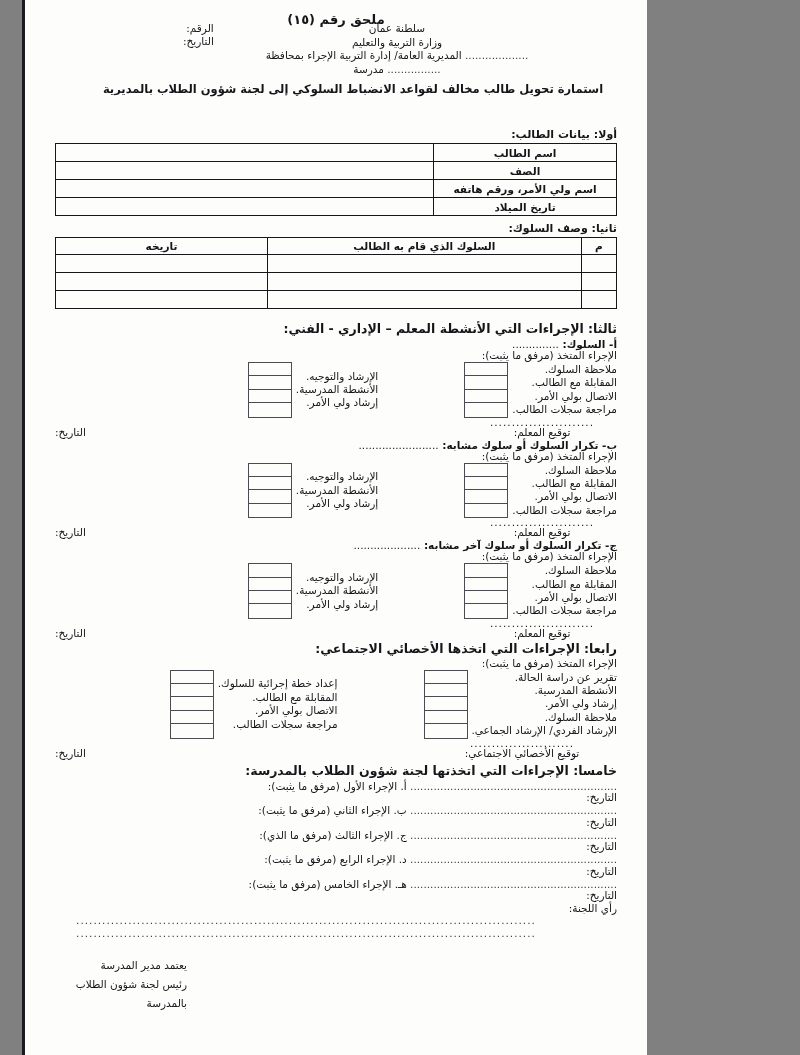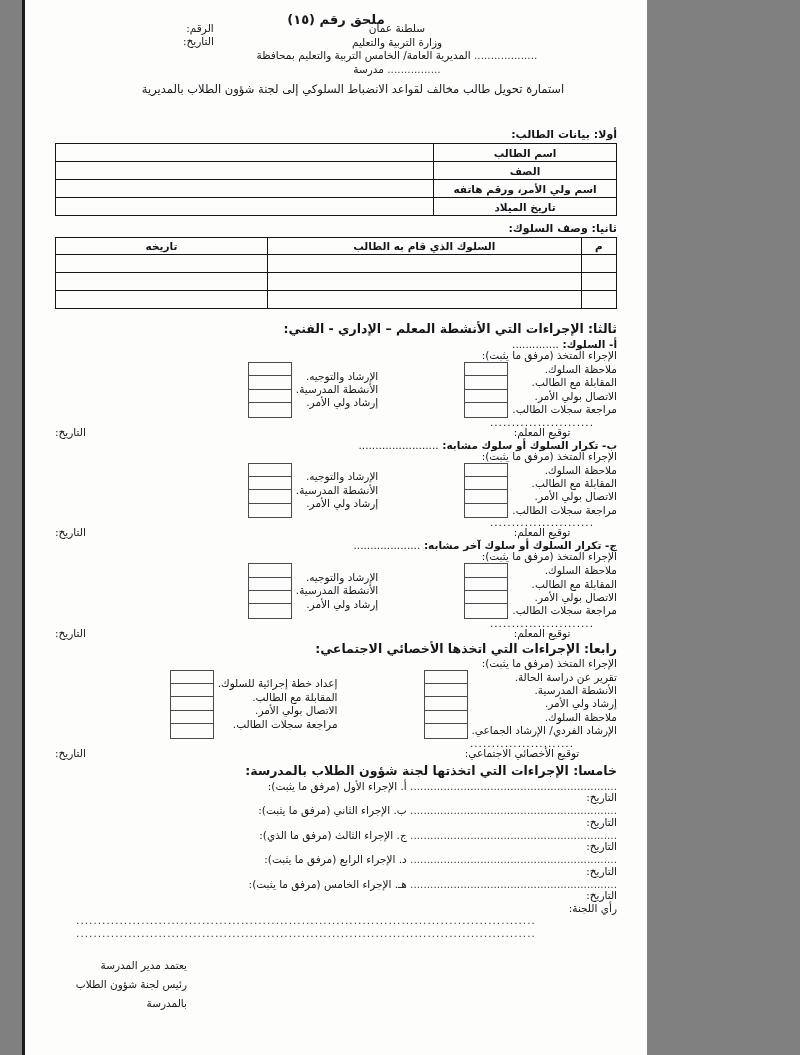--- a/index.html
+++ b/index.html
@@ -90,21 +90,21 @@
   .dots-inline {
     letter-spacing: 1px;
     color: #3a3a3e;
   }
   .form-title {
     position: absolute;
     top: 82px;
     right: 6px;
     left: 40px;
     text-align: center;
-    font-weight: normal;
+    font-weight: bold;
     font-size: 11.5px;
   }
 
   
   .sec-label {
     font-weight: bold;
     font-size: 11px;
     margin: 6px 0 2px 0;
     text-align: right;
   }
@@ -278,21 +278,21 @@
       <div class="corner-labels">
         <div>الرقم:</div>
         <div>التاريخ:</div>
       </div>
 
       <div class="ministry-block">
         <div>سلطنة عمان</div>
         <div>وزارة التربية والتعليم</div>
         <div class="muhafaza-line">
           <span class="dots-inline">...................</span>
-          <span>المديرية العامة/ الخامس التربية والتعليم بمحافظة</span>
+          <span>المديرية العامة/ إدارة التربية الإجراء بمحافظة</span>
         </div>
         <div class="madrasa-line">
           <span class="dots-inline">................</span>
           <span>مدرسة</span>
         </div>
       </div>
 
       <div class="form-title">استمارة تحويل طالب مخالف لقواعد الانضباط السلوكي إلى لجنة شؤون الطلاب بالمديرية</div>
     </div>
 

